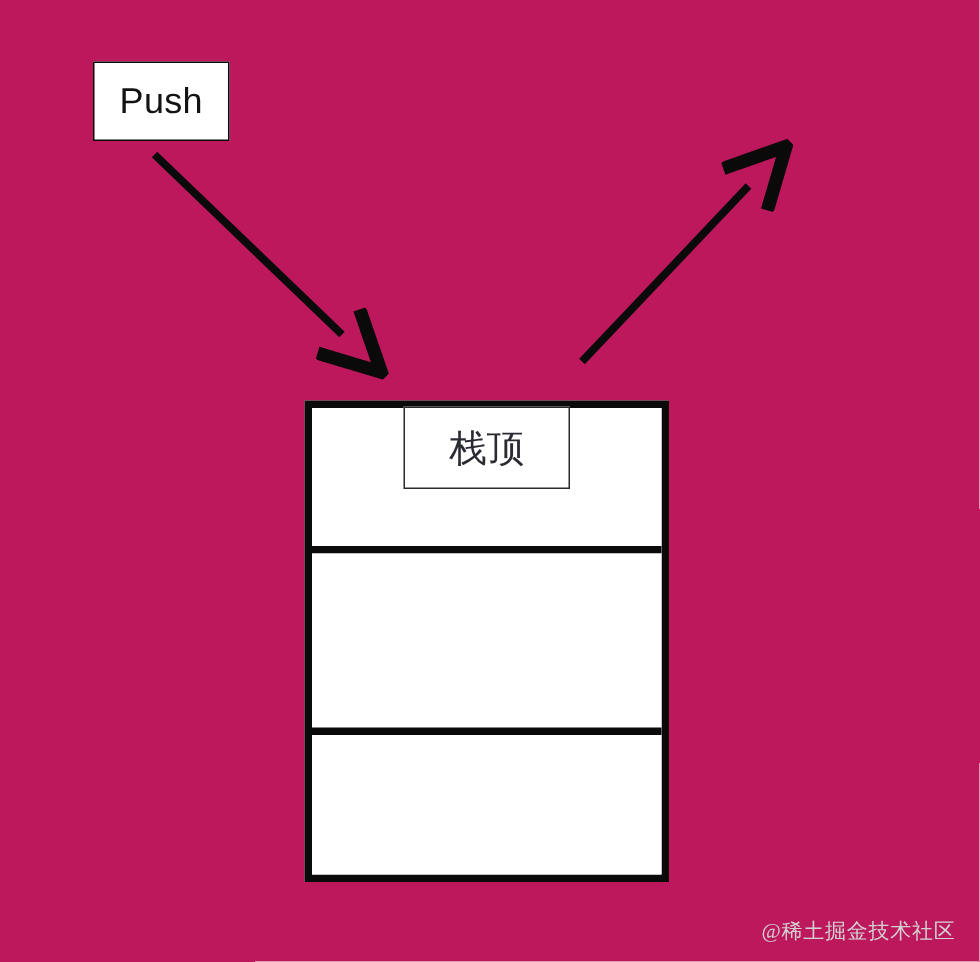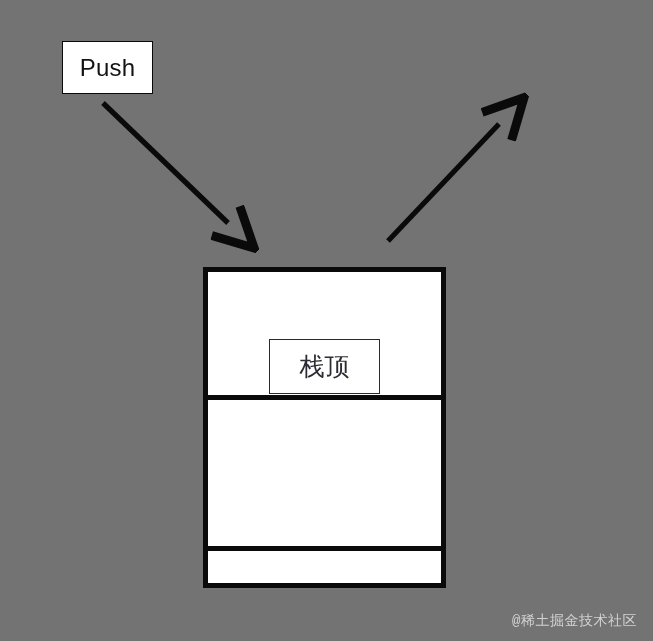--- a/index.html
+++ b/index.html
@@ -7,21 +7,21 @@
     padding: 0;
     background: #ffffff;
   }
   body {
     font-family: "Liberation Sans", "DejaVu Sans", sans-serif;
   }
   #canvas {
     position: relative;
     width: 653px;
     height: 641px;
-    background: #737373;
+    background: #be185d;
     overflow: hidden;
   }
   #vector-layer {
     position: absolute;
     left: 0;
     top: 0;
     width: 653px;
     height: 641px;
   }
 
@@ -66,23 +66,22 @@
     background: #ffffff;
     display: flex;
     flex-direction: column;
     z-index: 2;
   }
   .stack-cell {
     position: relative;
     box-sizing: border-box;
     background: #ffffff;
     display: flex;
-    align-items: flex-end;
+    align-items: flex-start;
     justify-content: center;
-    margin-top: 32px;
   }
   .stack-cell.cell-0 { height: 97px; border-bottom: 5px solid #0a0a0a; }
   .stack-cell.cell-1 { height: 121px; border-bottom: 5px solid #0a0a0a; }
   .stack-cell.cell-2 { flex: 1 1 auto; }
 
   
   #top-label-box {
     box-sizing: border-box;
     width: 111px;
     height: 55px;
@@ -98,21 +97,21 @@
     position: relative;
     top: -1px;
   }
 
   
   #watermark {
     position: absolute;
     right: 16px;
     bottom: 11px;
     color: #d2d2d2;
-    font-family: Liberation Mono, monospace;
+    font-family: Liberation Serif, serif;
     font-size: 14px;
     letter-spacing: 0.5px;
     white-space: nowrap;
     user-select: none;
     z-index: 4;
   }
 </style>
 </head>
 <body>
 

